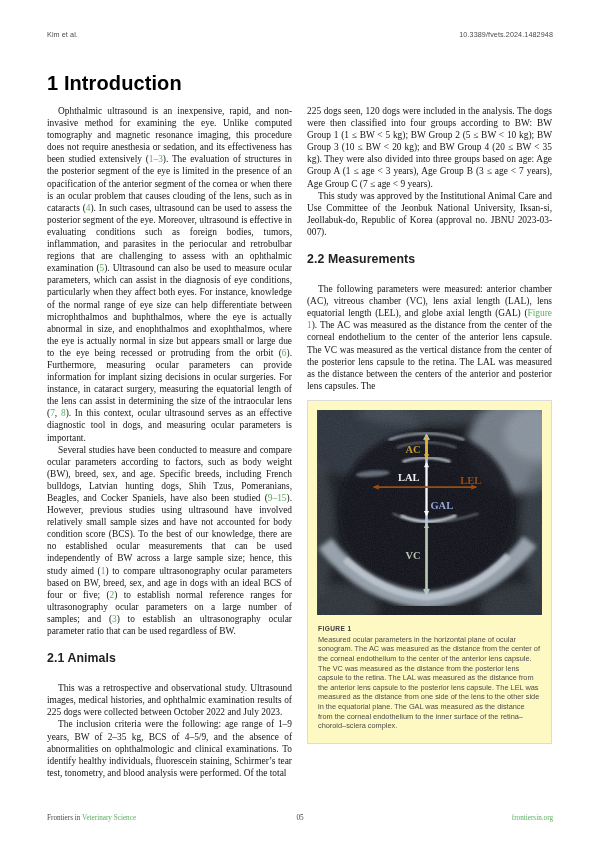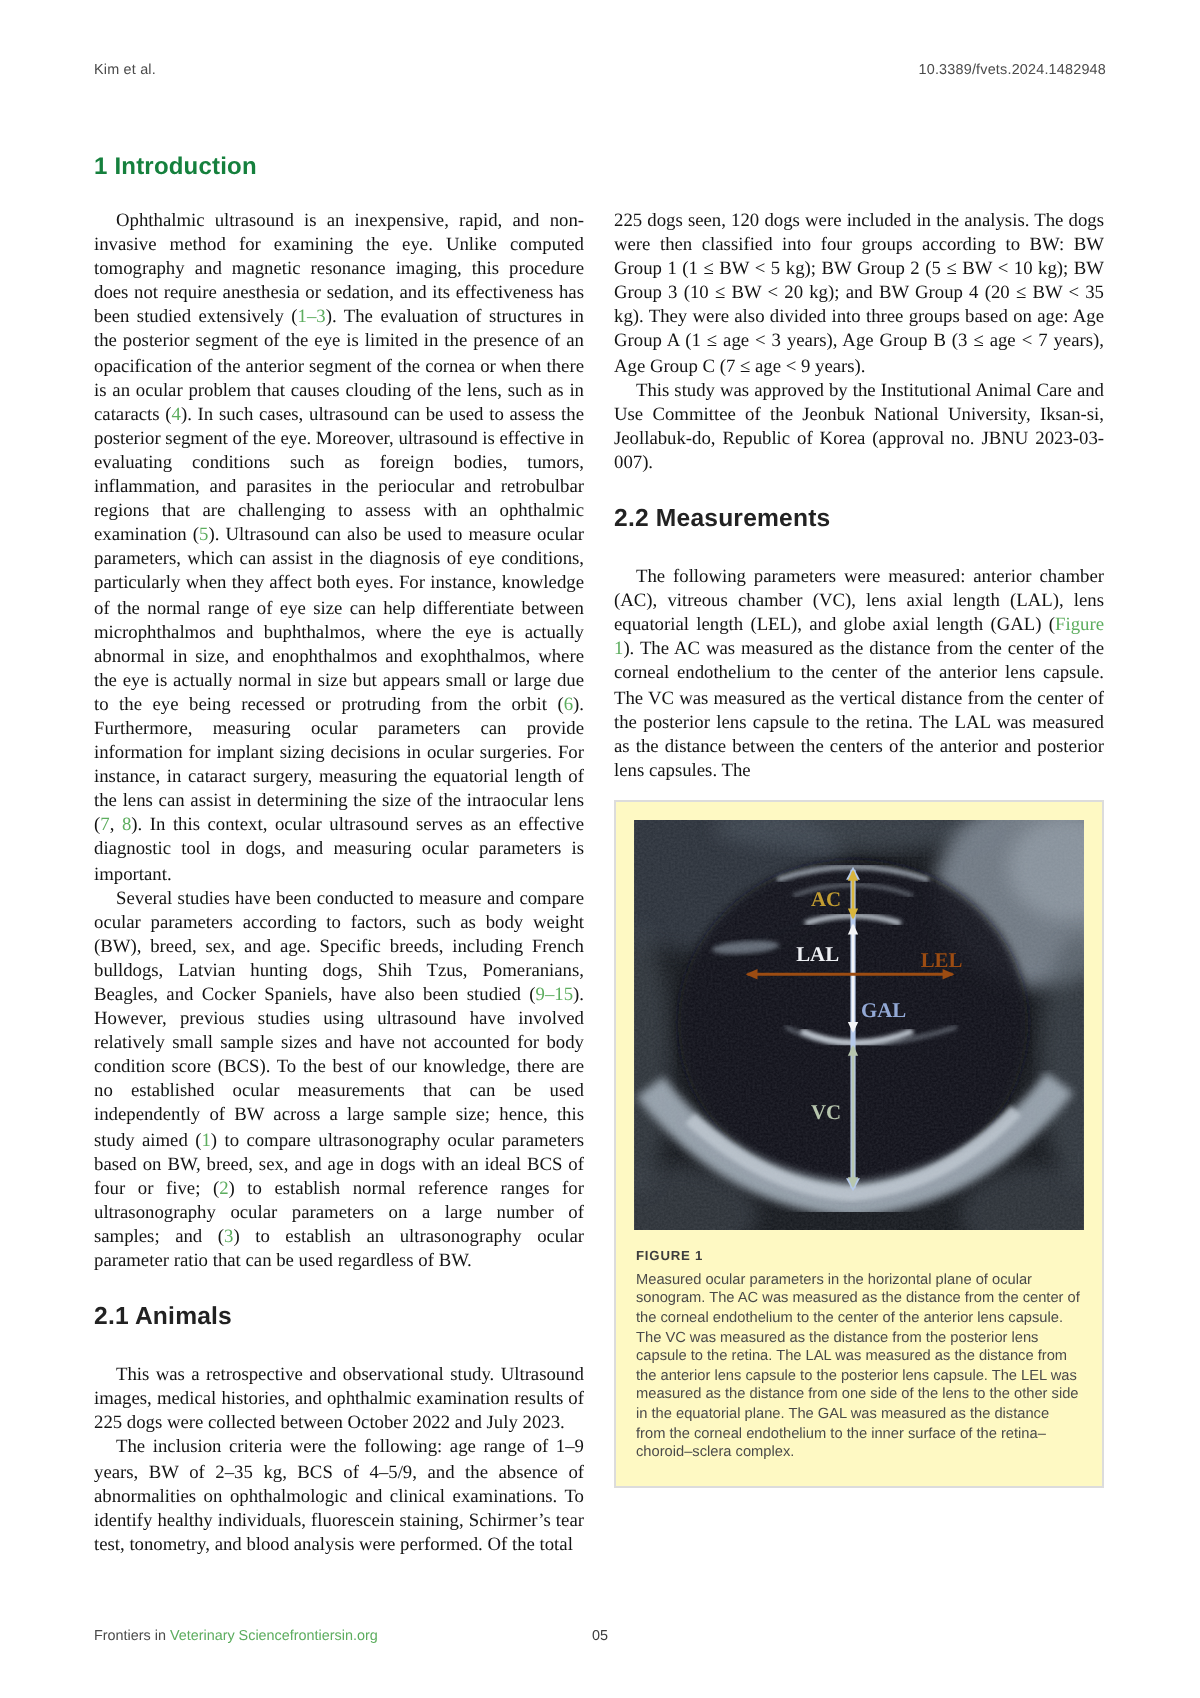--- a/index.html
+++ b/index.html
@@ -2,31 +2,31 @@
 <html><head>
 <meta charset="utf-8">
 <style>
   html,body{margin:0;padding:0;background:#ffffff;}
   .page{position:relative;width:600px;height:849px;background:#ffffff;overflow:hidden;
         font-family:"Liberation Serif",serif;color:#1a1a1a;}
   
   .hdr{position:absolute;top:30px;left:47px;right:47px;display:flex;justify-content:space-between;
        font-family:"Liberation Sans",sans-serif;font-size:7.2px;color:#4a4a4a;letter-spacing:.1px;}
   
-  .ftr{position:absolute;bottom:27px;left:47px;right:47px;display:flex;
-       font-family:Liberation Sans, sans-serif;font-size:7.2px;color:#4a4a4a;}
+  .ftr{position:absolute;bottom:27px;left:47px;right:47px;display:flex;justify-content:space-between;
+       font-family:Liberation Serif, serif;font-size:7.2px;color:#4a4a4a;}
   .ftr .pageno{position:absolute;left:0;right:0;text-align:center;color:#3d3d3d;}
   .green{color:#5cad5e;}
   
   .cols{position:absolute;top:73px;left:47px;right:47px;display:flex;gap:15px;}
   .col{width:245px;}
   .col-right{padding-top:32px;}
   
-  .sec{font-family:"Liberation Sans",sans-serif;font-weight:600;font-size:12px;line-height:20px;
-       color:#15803d;margin:27px 0 12px 0;letter-spacing:.1px;}
+  .sec{font-family:"Liberation Sans",sans-serif;font-weight:600;font-size:20px;line-height:20px;
+       color:#000000;margin:27px 0 12px 0;letter-spacing:.1px;}
   .sec.first{margin-top:0;}
   .subsec{font-family:"Liberation Sans",sans-serif;font-weight:600;font-size:12.3px;line-height:15px;
        color:#222;margin:14px 0 16px 0;letter-spacing:.1px;}
   .sec + .subsec{margin-top:2px;margin-left:18px;}
   
   p.body{font-size:9.4px;line-height:12.1px;text-align:justify;margin:0;color:#141414;}
   p.body.indent{text-indent:11px;}
   .ref{color:#5cad5e;cursor:pointer;}
   
   .fig-box{margin:8px 0 0 0;border:1px solid #dcdcdc;background:#fef9c3;padding:9px 9px 12px 9px;width:225px;}

